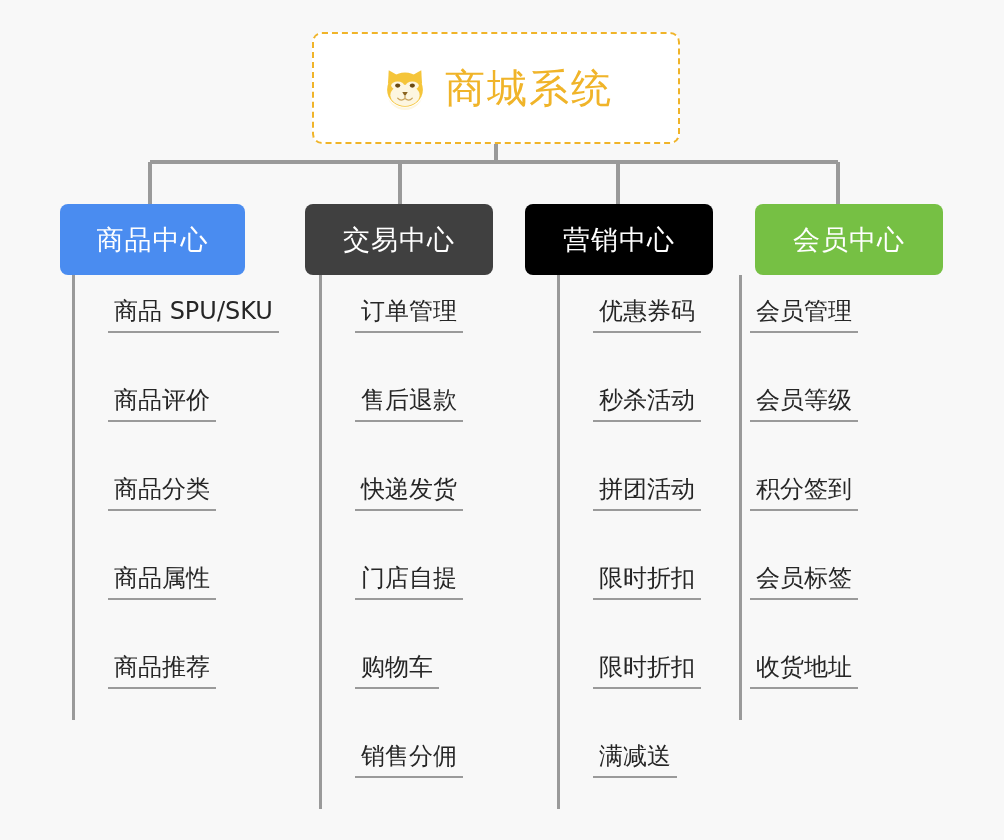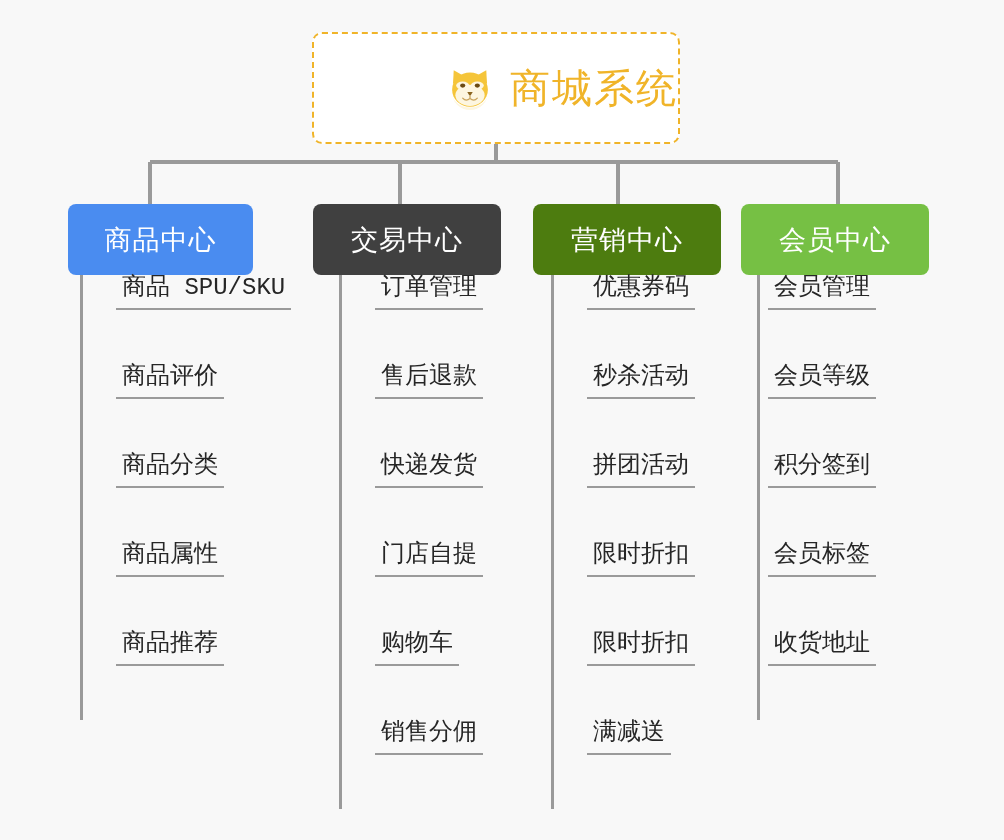--- a/index.html
+++ b/index.html
@@ -25,21 +25,21 @@
     position: absolute;
     left: 312px;
     top: 32px;
     width: 368px;
     height: 112px;
     background: #ffffff;
     border: 2px dashed #f0b429;
     border-radius: 10px;
     display: flex;
     align-items: center;
-    justify-content: flex-end;
+    justify-content: center;
     gap: 14px;
   }
   .root-icon {
     width: 52px;
     height: 52px;
     flex: 0 0 auto;
     display: block;
   }
   .root-title {
     font-size: 40px;
@@ -55,25 +55,24 @@
     left: 0;
     top: 0;
     width: 1004px;
     height: 840px;
     pointer-events: none;
   }
 
   
   .columns {
     position: absolute;
-    left: 8px;
+    left: 0;
     top: 204px;
     width: 831px;
     height: 636px;
-    font-family: Liberation Mono, monospace;
   }
 
   .branch-column {
     position: absolute;
     top: 0;
     width: 220px;
   }
   .branch-column.col-0 { left: 40px; }
   .branch-column.col-1 { left: 291px; }
   .branch-column.col-2 { left: 509px; }
@@ -87,39 +86,39 @@
     justify-content: center;
     color: #ffffff;
     font-size: 27px;
     letter-spacing: 1px;
     white-space: nowrap;
     margin-left: 20px;
     width: 185px;
   }
   .branch-column.col-1 .branch-header { width: 188px; margin-left: 14px; }
   .branch-column.col-2 .branch-header { width: 188px; margin-left: 16px; }
-  .branch-column.col-3 .branch-header { width: 188px; margin-left: 6px; }
+  .branch-column.col-3 .branch-header { width: 188px; margin-left: 28px; }
 
   .leaf-list {
     position: relative;
     margin-top: 0;
     padding-left: 33px;
     border-left: 3px solid #9a9a9a;
     margin-left: 32px;
     padding-top: 0;
   }
-  .branch-column.col-1 .leaf-list { margin-left: 40px; }
-  .branch-column.col-2 .leaf-list { margin-left: 34px; }
-  .branch-column.col-3 .leaf-list { margin-left: 22px; padding-left: 8px; }
+  .branch-column.col-1 .leaf-list { margin-left: 28px; }
+  .branch-column.col-2 .leaf-list { margin-left: 48px; }
+  .branch-column.col-3 .leaf-list { margin-left: 12px; padding-left: 8px; }
 
   .leaf-item {
     position: relative;
     height: 89px;
     display: flex;
-    align-items: flex-start;
+    align-items: center;
     justify-content: flex-start;
     padding-bottom: 8px;
   }
   .leaf-label {
     font-size: 24px;
     color: #262626;
     line-height: 1.1;
     white-space: nowrap;
     padding: 0 6px 7px 6px;
     border-bottom: 2px solid #9a9a9a;
@@ -212,21 +211,21 @@
         <div class="leaf-item">
           <span class="leaf-label">购物车</span>
         </div>
         <div class="leaf-item">
           <span class="leaf-label">销售分佣</span>
         </div>
       </div>
     </div>
 
     <div class="branch-column col-2">
-      <div class="branch-header" style="background:#4d7c0f">
+      <div class="branch-header" style="background:#000000">
         <span>营销中心</span>
       </div>
       <div class="leaf-list">
         <div class="leaf-item">
           <span class="leaf-label">优惠券码</span>
         </div>
         <div class="leaf-item">
           <span class="leaf-label">秒杀活动</span>
         </div>
         <div class="leaf-item">

